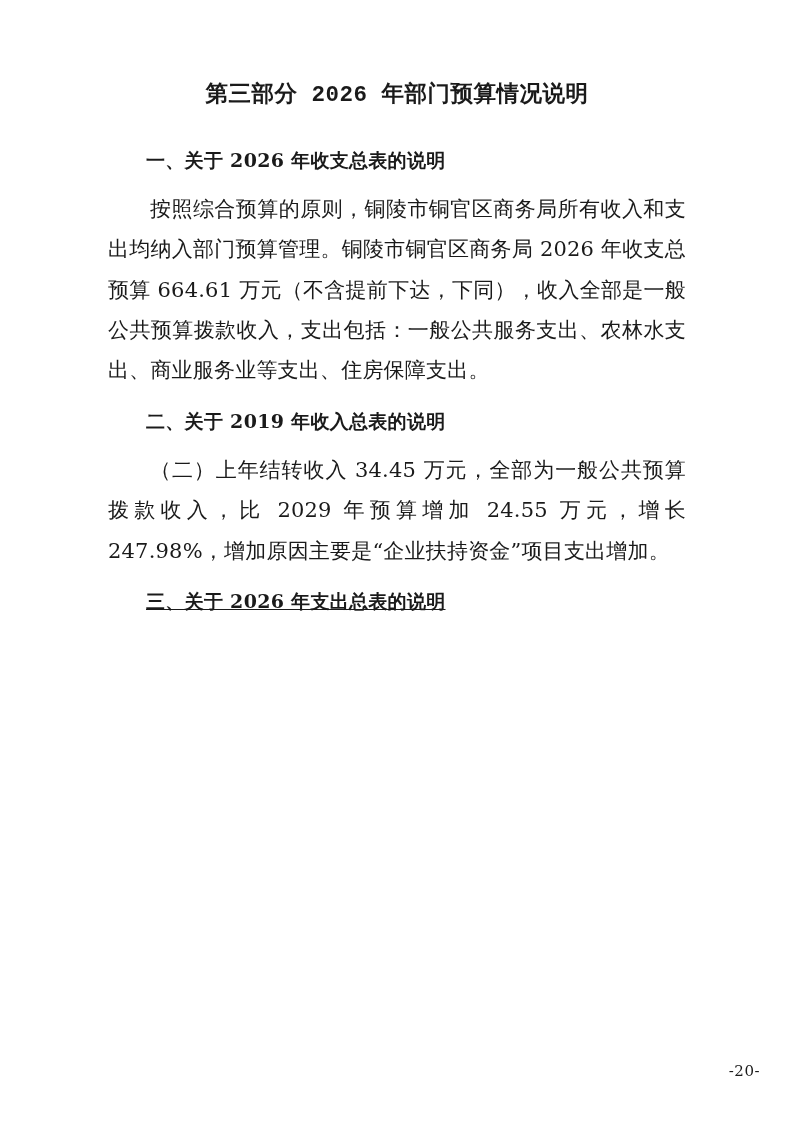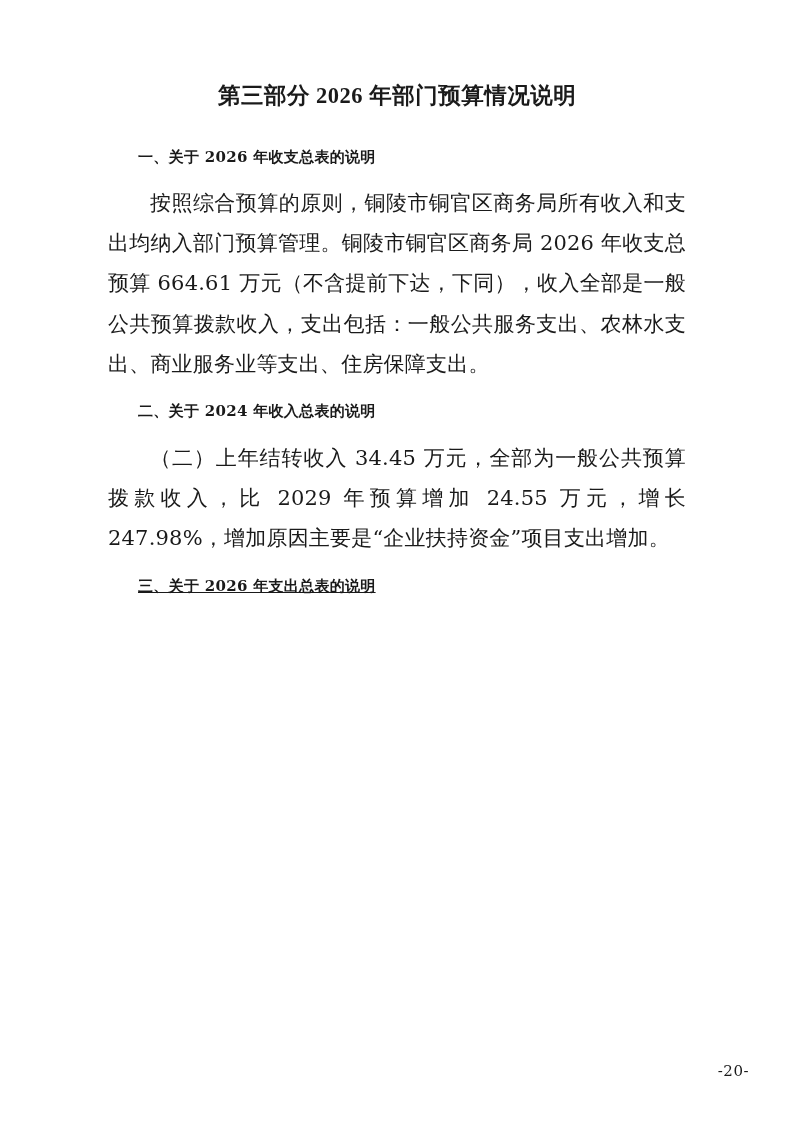--- a/index.html
+++ b/index.html
@@ -29,24 +29,24 @@
     top: 80px;
     width: 578px;
   }
   .doc-title {
     text-align: center;
     font-size: 22.5px;
     font-weight: bold;
     letter-spacing: 0.5px;
     margin: 0 0 34px 0;
     line-height: 1.4;
-    font-family: Liberation Serif, serif;
+    font-family: Liberation Mono, monospace;
   }
   .section-heading {
-    font-size: 15px;
+    font-size: 19px;
     font-weight: bold;
     text-indent: 2em;
     margin: 14px 0 14px 0;
     line-height: 1.55;
     letter-spacing: 0.3px;
   }
   .para {
     font-size: 21px;
     text-indent: 2em;
     margin: 0 0 12px 0;
@@ -60,21 +60,21 @@
   }
   .block {
     margin-bottom: 16px;
   }
   .block:last-child {
     margin-bottom: 0;
     text-decoration: underline;
   }
   .page-number {
     position: absolute;
-    right: 44px;
+    right: 33px;
     bottom: 42px;
     font-size: 15px;
     font-family: "DejaVu Serif", "Liberation Serif", serif;
     color: #1a1a1a;
     letter-spacing: 0.5px;
   }
 </style>
 </head>
 <body>
 
@@ -82,21 +82,21 @@
   <div class="content">
 
     <h1 class="doc-title">第三部分 2026 年部门预算情况说明</h1>
 
     <div class="block">
       <div class="section-heading">一、关于 2026 年收支总表的说明</div>
       <p class="para">按照综合预算的原则，铜陵市铜官区商务局所有收入和支出均纳入部门预算管理。铜陵市铜官区商务局 2026 年收支总预算 664.61 万元（不含提前下达，下同），收入全部是一般公共预算拨款收入，支出包括：一般公共服务支出、农林水支出、商业服务业等支出、住房保障支出。</p>
     </div>
 
     <div class="block">
-      <div class="section-heading">二、关于 2024 年收入总表的说明</div>
+      <div class="section-heading">二、关于 2019 年收入总表的说明</div>
       <p class="para">（二）上年结转收入 34.45 万元，全部为一般公共预算拨款收入，比 2029 年预算增加 24.55 万元，增长 247.98%，增加原因主要是“企业扶持资金”项目支出增加。</p>
     </div>
 
     <div class="block">
       <div class="section-heading">三、关于 2026 年支出总表的说明</div>
     </div>
 
   </div>
 
   <div class="page-number">-20-</div>

